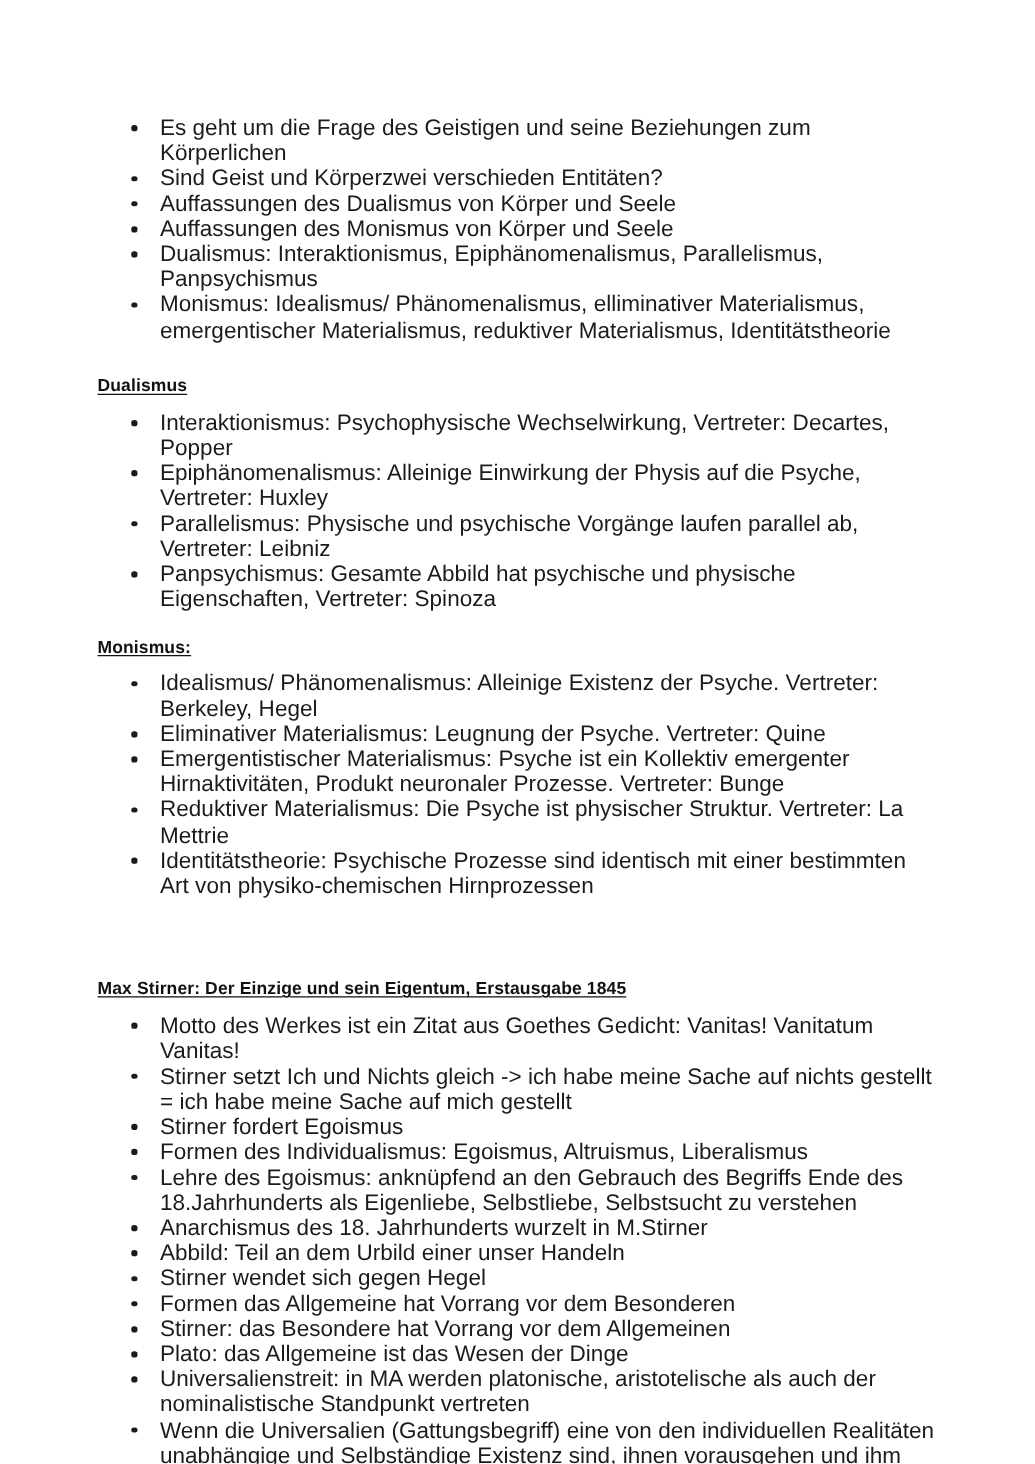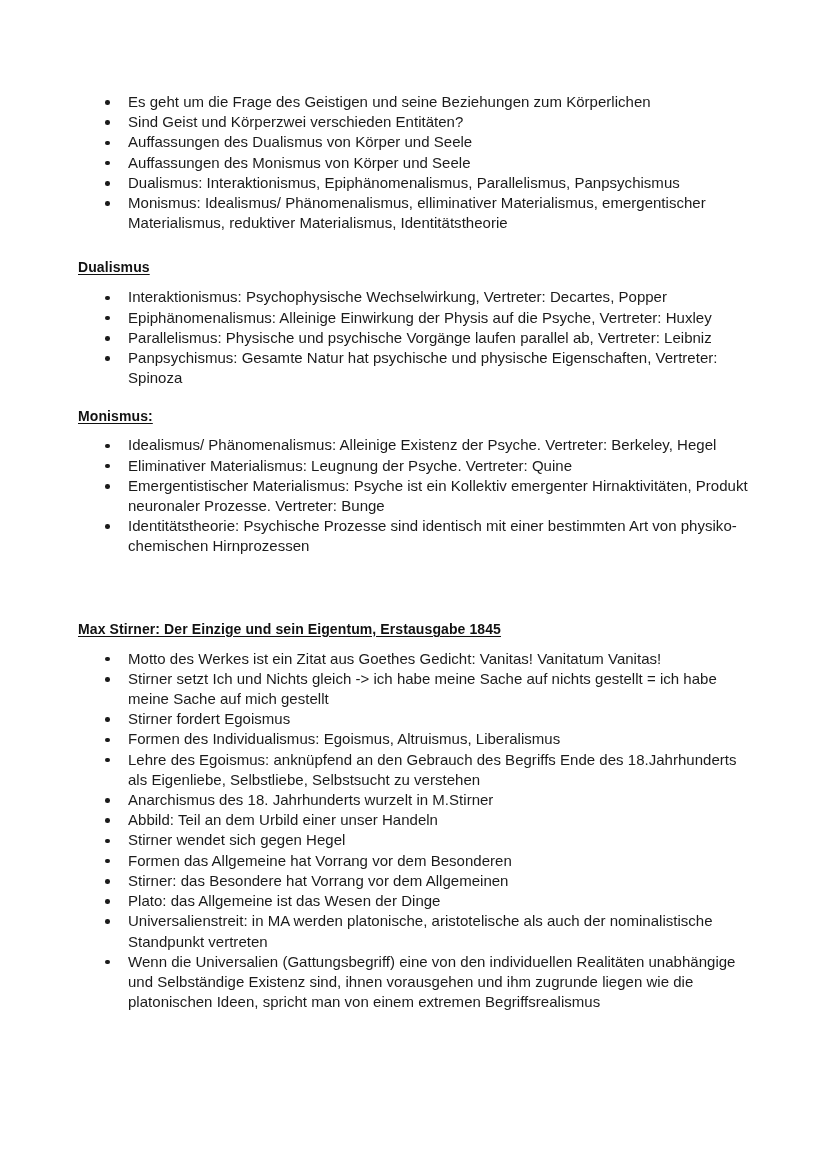--- a/index.html
+++ b/index.html
@@ -40,21 +40,21 @@
 
   
   ul.bullets {
     list-style: none;
     margin: 0;
     padding: 0;
   }
   ul.bullets > li {
     position: relative;
     padding-left: 50px;
-    font-size: 15px;
+    font-size: 18px;
     line-height: 20.2px;
     margin: 0;
     color: #1b1b1b;
     letter-spacing: 0.02px;
   }
   ul.bullets > li::before {
     content: "";
     position: absolute;
     left: 27px;
     top: 8.2px;
@@ -91,34 +91,35 @@
   <div class="gap-lg"></div>
 
   <div class="block">
     <div class="heading-block">
       <div class="section-heading">Dualismus</div>
     </div>
     <ul class="bullets">
       <li><span>Interaktionismus: Psychophysische Wechselwirkung, Vertreter: Decartes, Popper</span></li>
       <li><span>Epiphänomenalismus: Alleinige Einwirkung der Physis auf die Psyche, Vertreter: Huxley</span></li>
       <li><span>Parallelismus: Physische und psychische Vorgänge laufen parallel ab, Vertreter: Leibniz</span></li>
-      <li><span>Panpsychismus: Gesamte Natur hat psychische und physische Eigenschaften, Vertreter: Spinoza</span></li>
+      <li><span>Panpsychismus: Gesamte Abbild hat psychische und physische Eigenschaften, Vertreter: Spinoza</span></li>
     </ul>
   </div>
 
   <div class="gap-md"></div>
 
   <div class="block">
     <div class="heading-block tight">
       <div class="section-heading">Monismus:</div>
     </div>
     <ul class="bullets">
       <li><span>Idealismus/ Phänomenalismus: Alleinige Existenz der Psyche. Vertreter: Berkeley, Hegel</span></li>
       <li><span>Eliminativer Materialismus: Leugnung der Psyche. Vertreter: Quine</span></li>
       <li><span>Emergentistischer Materialismus: Psyche ist ein Kollektiv emergenter Hirnaktivitäten, Produkt neuronaler Prozesse. Vertreter: Bunge</span></li>
+      <li><span>Reduktiver Materialismus: Die Psyche ist physischer Struktur. Vertreter: La Mettrie</span></li>
       <li><span>Identitätstheorie: Psychische Prozesse sind identisch mit einer bestimmten Art von physiko-chemischen Hirnprozessen</span></li>
     </ul>
   </div>
 
   <div class="gap-xl"></div>
 
   <div class="block">
     <div class="heading-block">
       <div class="section-heading">Max Stirner: Der Einzige und sein Eigentum, Erstausgabe 1845</div>
     </div>

